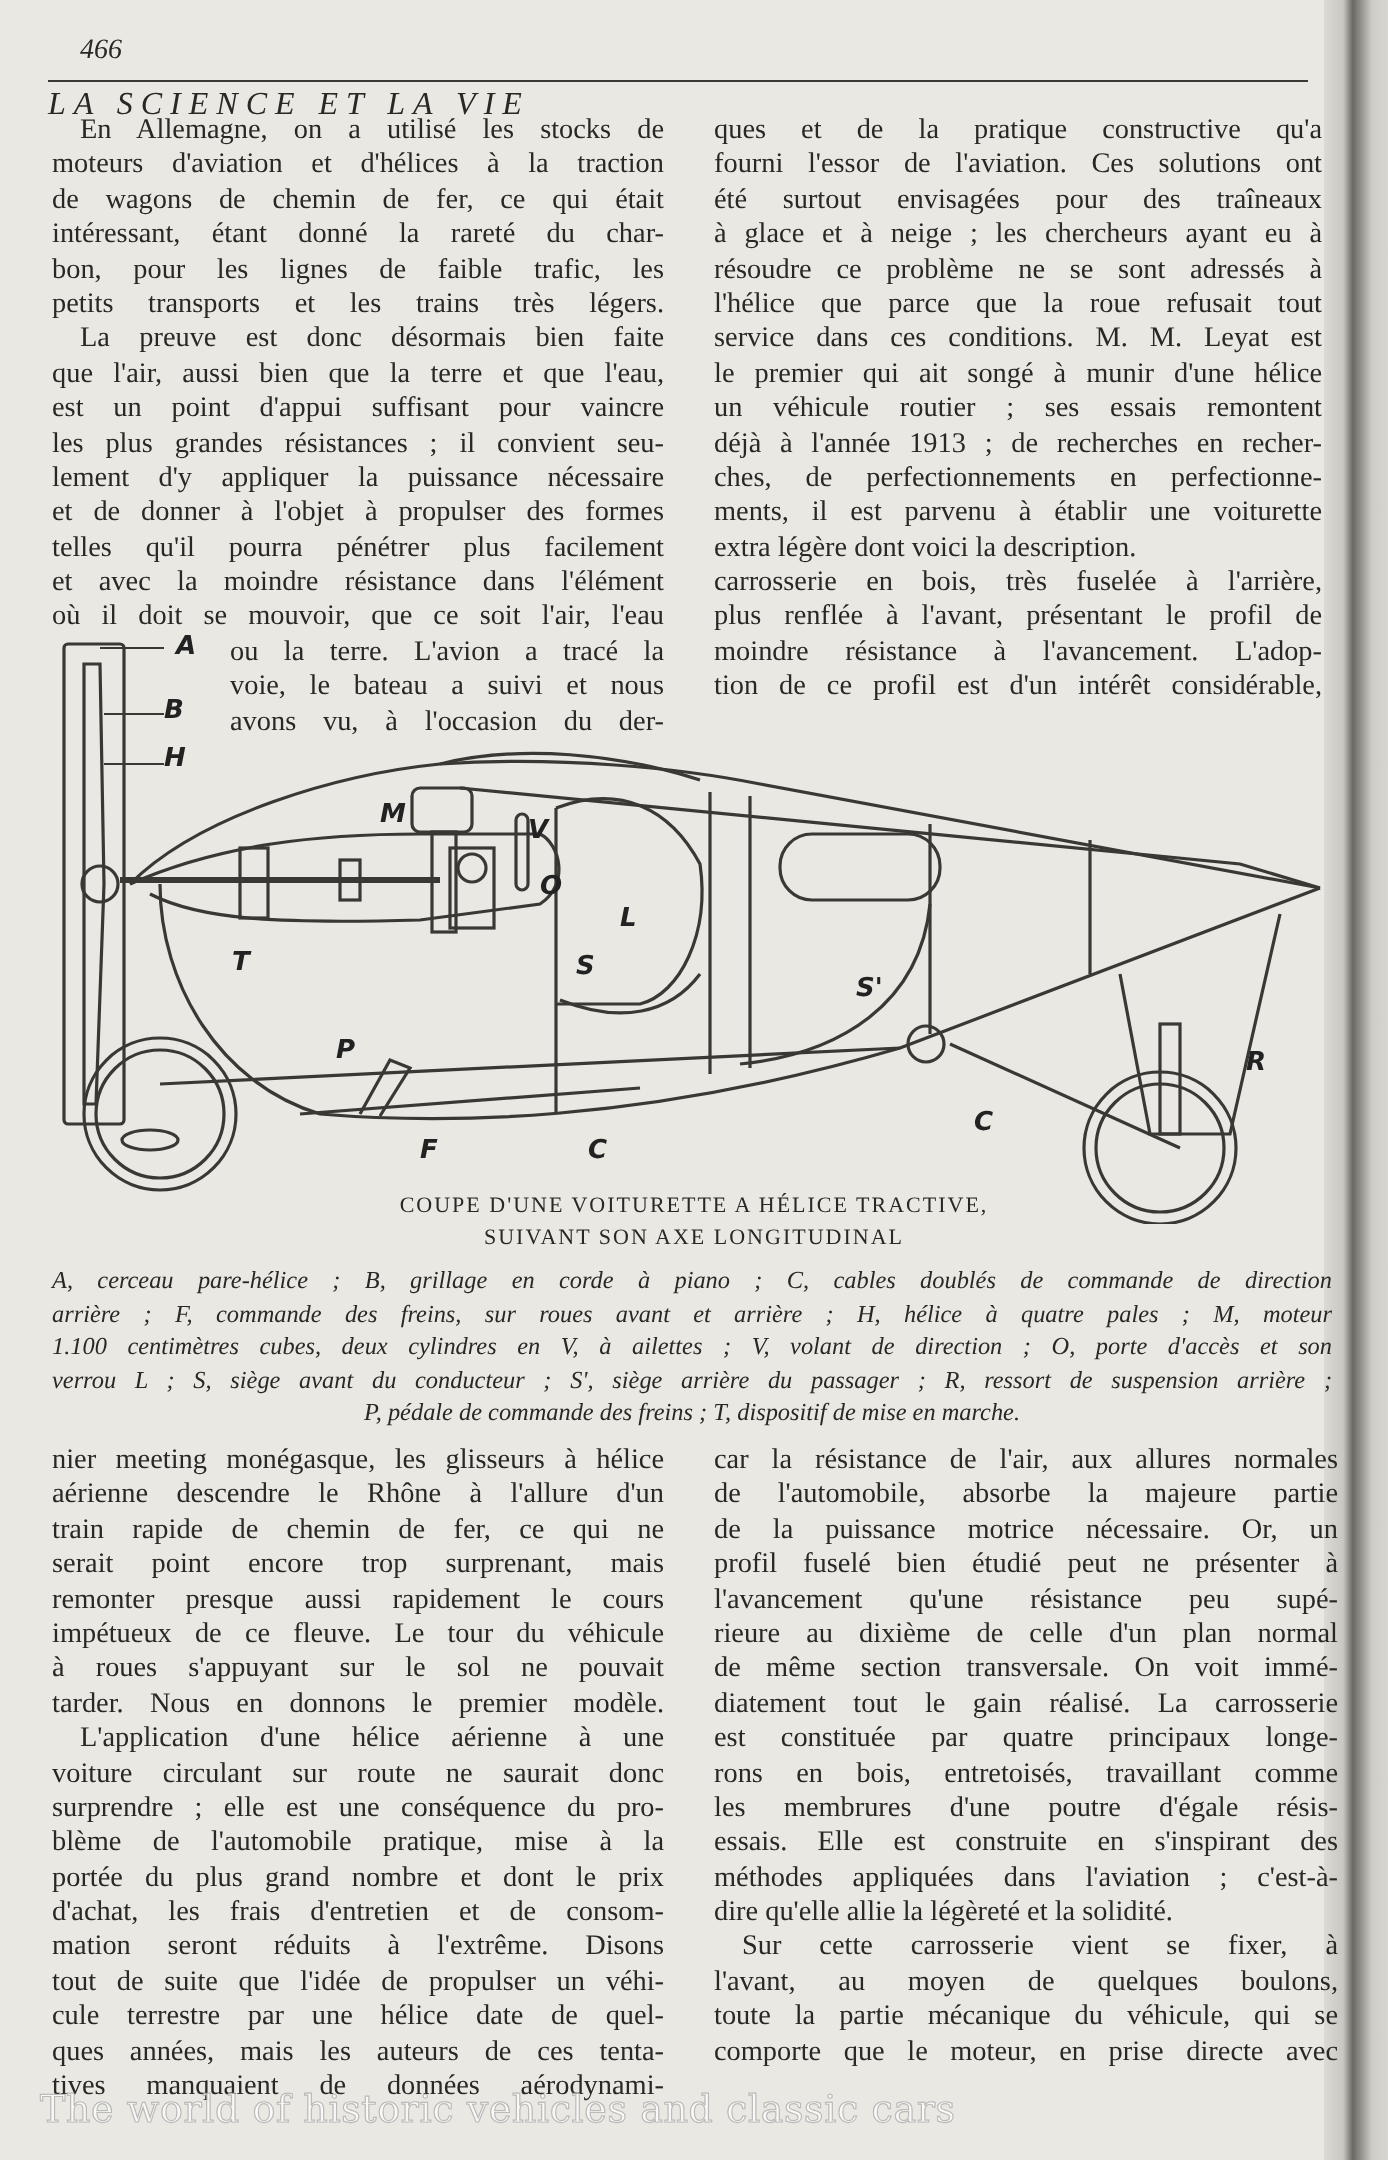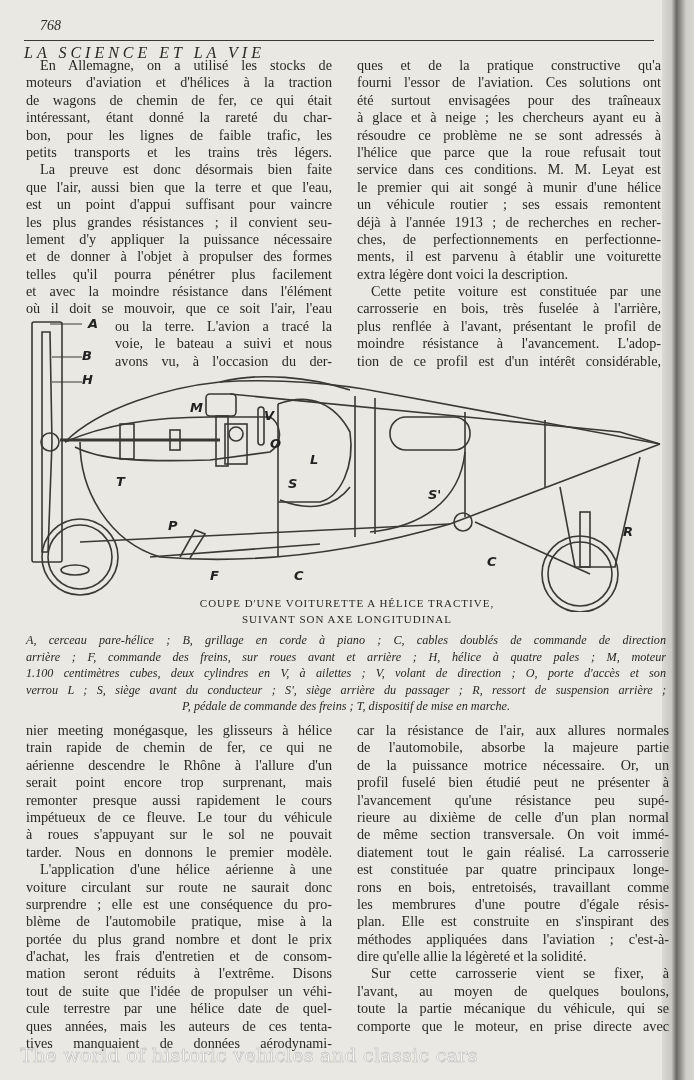--- a/index.html
+++ b/index.html
@@ -51,21 +51,21 @@
     -webkit-text-stroke:0.6px rgba(150,150,150,0.6);
     letter-spacing:0.3px;
   }
 </style>
 </head>
 <body>
 
 <div class="page-shadow"></div>
 
 <div class="header">
-  <span class="page-number">768</span>
+  <span class="page-number">466</span>
   <div class="running-title">LA SCIENCE ET LA VIE</div>
 </div>
 
 <div class="col" style="left:26px; top:57px; width:306px;">
   <span class="ln ind">En Allemagne, on a utilisé les stocks de</span>
   <span class="ln">moteurs d'aviation et d'hélices à la traction</span>
   <span class="ln">de wagons de chemin de fer, ce qui était</span>
   <span class="ln">intéressant, étant donné la rareté du char-</span>
   <span class="ln">bon, pour les lignes de faible trafic, les</span>
   <span class="ln">petits transports et les trains très légers.</span>
@@ -92,21 +92,20 @@
   <span class="ln">à glace et à neige ; les chercheurs ayant eu à</span>
   <span class="ln">résoudre ce problème ne se sont adressés à</span>
   <span class="ln">l'hélice que parce que la roue refusait tout</span>
   <span class="ln">service dans ces conditions. M. M. Leyat est</span>
   <span class="ln">le premier qui ait songé à munir d'une hélice</span>
   <span class="ln">un véhicule routier ; ses essais remontent</span>
   <span class="ln">déjà à l'année 1913 ; de recherches en recher-</span>
   <span class="ln">ches, de perfectionnements en perfectionne-</span>
   <span class="ln">ments, il est parvenu à établir une voiturette</span>
   <span class="ln last">extra légère dont voici la description.</span>
-  <span class="ln ind">Cette petite voiture est constituée par une</span>
   <span class="ln">carrosserie en bois, très fuselée à l'arrière,</span>
   <span class="ln">plus renflée à l'avant, présentant le profil de</span>
   <span class="ln">moindre résistance à l'avancement. L'adop-</span>
   <span class="ln">tion de ce profil est d'un intérêt considérable,</span>
 </div>
 
 <div class="figure">
   <svg width="650" height="300" viewBox="0 0 650 300">
     <g fill="none" stroke="#3a3834" stroke-width="1.6">
 
@@ -196,22 +195,22 @@
 <div class="legend">
   <span class="ll">A, cerceau pare-hélice ; B, grillage en corde à piano ; C, cables doublés de commande de direction</span>
   <span class="ll">arrière ; F, commande des freins, sur roues avant et arrière ; H, hélice à quatre pales ; M, moteur</span>
   <span class="ll">1.100 centimètres cubes, deux cylindres en V, à ailettes ; V, volant de direction ; O, porte d'accès et son</span>
   <span class="ll">verrou L ; S, siège avant du conducteur ; S', siège arrière du passager ; R, ressort de suspension arrière ;</span>
   <span class="ll c">P, pédale de commande des freins ; T, dispositif de mise en marche.</span>
 </div>
 
 <div class="col" style="left:26px; top:722px; width:306px;">
   <span class="ln">nier meeting monégasque, les glisseurs à hélice</span>
+  <span class="ln">aérienne descendre le Rhône à l'allure d'un</span>
   <span class="ln">train rapide de chemin de fer, ce qui ne</span>
-  <span class="ln">aérienne descendre le Rhône à l'allure d'un</span>
   <span class="ln">serait point encore trop surprenant, mais</span>
   <span class="ln">remonter presque aussi rapidement le cours</span>
   <span class="ln">impétueux de ce fleuve. Le tour du véhicule</span>
   <span class="ln">à roues s'appuyant sur le sol ne pouvait</span>
   <span class="ln">tarder. Nous en donnons le premier modèle.</span>
   <span class="ln ind">L'application d'une hélice aérienne à une</span>
   <span class="ln">voiture circulant sur route ne saurait donc</span>
   <span class="ln">surprendre ; elle est une conséquence du pro-</span>
   <span class="ln">blème de l'automobile pratique, mise à la</span>
   <span class="ln">portée du plus grand nombre et dont le prix</span>
@@ -228,21 +227,21 @@
   <span class="ln">de l'automobile, absorbe la majeure partie</span>
   <span class="ln">de la puissance motrice nécessaire. Or, un</span>
   <span class="ln">profil fuselé bien étudié peut ne présenter à</span>
   <span class="ln">l'avancement qu'une résistance peu supé-</span>
   <span class="ln">rieure au dixième de celle d'un plan normal</span>
   <span class="ln">de même section transversale. On voit immé-</span>
   <span class="ln">diatement tout le gain réalisé. La carrosserie</span>
   <span class="ln">est constituée par quatre principaux longe-</span>
   <span class="ln">rons en bois, entretoisés, travaillant comme</span>
   <span class="ln">les membrures d'une poutre d'égale résis-</span>
-  <span class="ln">plan. Elle est construite en s'inspirant des</span>
+  <span class="ln">essais. Elle est construite en s'inspirant des</span>
   <span class="ln">méthodes appliquées dans l'aviation ; c'est-à-</span>
   <span class="ln last">dire qu'elle allie la légèreté et la solidité.</span>
   <span class="ln ind">Sur cette carrosserie vient se fixer, à</span>
   <span class="ln">l'avant, au moyen de quelques boulons,</span>
   <span class="ln">toute la partie mécanique du véhicule, qui se</span>
   <span class="ln">comporte que le moteur, en prise directe avec</span>
 </div>
 
 <div class="watermark">The world of historic vehicles and classic cars</div>
 

